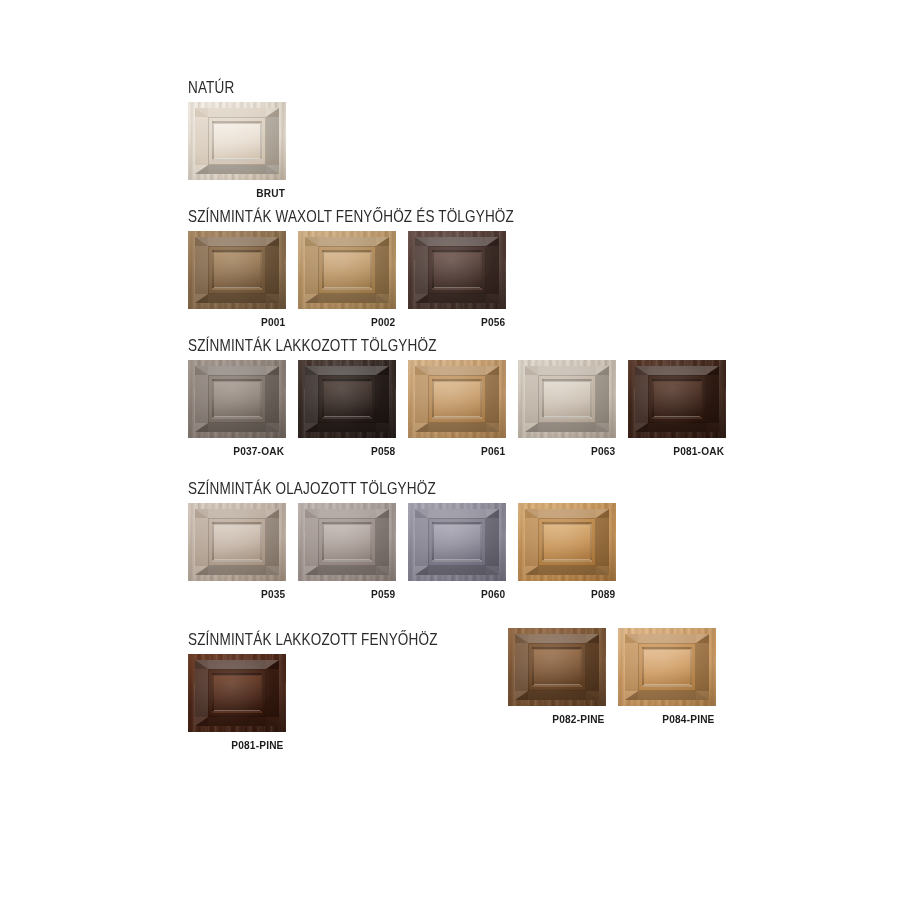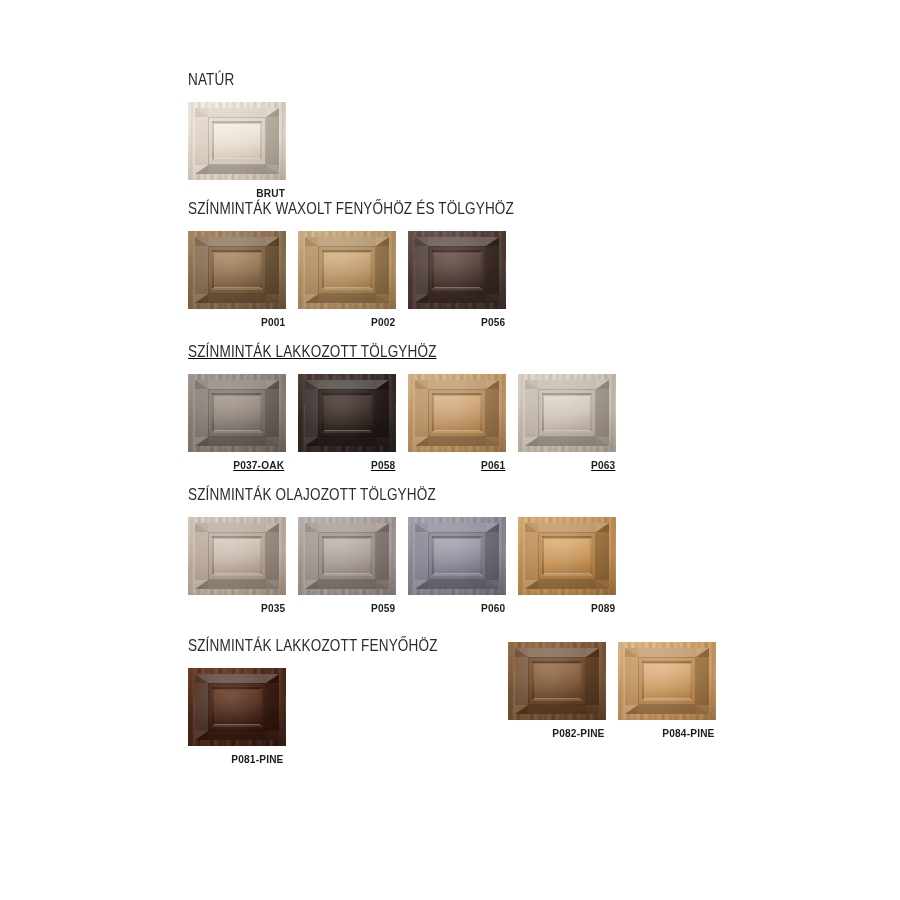--- a/index.html
+++ b/index.html
@@ -27,21 +27,21 @@
     color:#2b2b2b;
     font-weight:400;
     transform:scaleX(0.82);
     transform-origin:left center;
     white-space:nowrap;
     line-height:1.1;
   }
   .section {
     margin-bottom:0;
   }
-  .heading-wrap { height:26px; display:flex; }
+  .heading-wrap { height:26px; display:flex; align-items:flex-end; }
 
   
   .swatch-row {
     display:flex;
     gap:12px;
     margin-top:6px;
   }
   .swatch-cell {
     width:98px;
     display:flex;
@@ -173,21 +173,21 @@
             <div class="topcap" style="background: linear-gradient(rgb(53, 36, 31) 0%, rgb(106, 80, 72) 100%);"></div>
             <div class="bevel-outer" style="background: linear-gradient(160deg, rgb(77, 56, 49) 0%, rgb(53, 36, 31) 100%);"></div>
             <div class="bevel-inner" style="background: linear-gradient(170deg, rgb(106, 80, 72) 0%, rgb(77, 56, 49) 55%, rgb(53, 36, 31) 100%);"></div>
             <div class="sheen"></div>
           </div>
           <div class="swatch-label">P056</div>
         </div>
       </div>
     </div>
 
-    <div class="section" style="margin-top:14px;text-decoration:underline;">
+    <div class="section" style="">
       <div class="heading-wrap">
         <div class="section-heading">SZÍNMINTÁK LAKKOZOTT TÖLGYHÖZ</div>
       </div>
       <div class="swatch-row">
         <div class="swatch-cell">
           <div class="swatch" style="background: linear-gradient(155deg, rgb(167, 155, 145) 0%, rgb(141, 129, 120) 42%, rgb(141, 129, 120) 62%, rgb(109, 98, 90) 100%);">
             <div class="grain"></div>
             <div class="topcap" style="background: linear-gradient(rgb(109, 98, 90) 0%, rgb(167, 155, 145) 100%);"></div>
             <div class="bevel-outer" style="background: linear-gradient(160deg, rgb(141, 129, 120) 0%, rgb(109, 98, 90) 100%);"></div>
             <div class="bevel-inner" style="background: linear-gradient(170deg, rgb(167, 155, 145) 0%, rgb(141, 129, 120) 55%, rgb(109, 98, 90) 100%);"></div>
@@ -217,20 +217,30 @@
         </div>
         <div class="swatch-cell">
           <div class="swatch" style="background: linear-gradient(155deg, rgb(226, 218, 206) 0%, rgb(205, 194, 180) 42%, rgb(205, 194, 180) 62%, rgb(176, 163, 149) 100%);">
             <div class="grain"></div>
             <div class="topcap" style="background: linear-gradient(rgb(176, 163, 149) 0%, rgb(226, 218, 206) 100%);"></div>
             <div class="bevel-outer" style="background: linear-gradient(160deg, rgb(205, 194, 180) 0%, rgb(176, 163, 149) 100%);"></div>
             <div class="bevel-inner" style="background: linear-gradient(170deg, rgb(226, 218, 206) 0%, rgb(205, 194, 180) 55%, rgb(176, 163, 149) 100%);"></div>
             <div class="sheen"></div>
           </div>
           <div class="swatch-label">P063</div>
+        </div>
+        <div class="swatch-cell">
+          <div class="swatch" style="background: linear-gradient(155deg, rgb(90, 57, 42) 0%, rgb(62, 36, 25) 42%, rgb(62, 36, 25) 62%, rgb(40, 20, 12) 100%);">
+            <div class="grain"></div>
+            <div class="topcap" style="background: linear-gradient(rgb(40, 20, 12) 0%, rgb(90, 57, 42) 100%);"></div>
+            <div class="bevel-outer" style="background: linear-gradient(160deg, rgb(62, 36, 25) 0%, rgb(40, 20, 12) 100%);"></div>
+            <div class="bevel-inner" style="background: linear-gradient(170deg, rgb(90, 57, 42) 0%, rgb(62, 36, 25) 55%, rgb(40, 20, 12) 100%);"></div>
+            <div class="sheen"></div>
+          </div>
+          <div class="swatch-label">P081-OAK</div>
         </div>
       </div>
     </div>
 
     <div class="section" style="margin-top:14px;">
       <div class="heading-wrap">
         <div class="section-heading">SZÍNMINTÁK OLAJOZOTT TÖLGYHÖZ</div>
       </div>
       <div class="swatch-row">
         <div class="swatch-cell">

